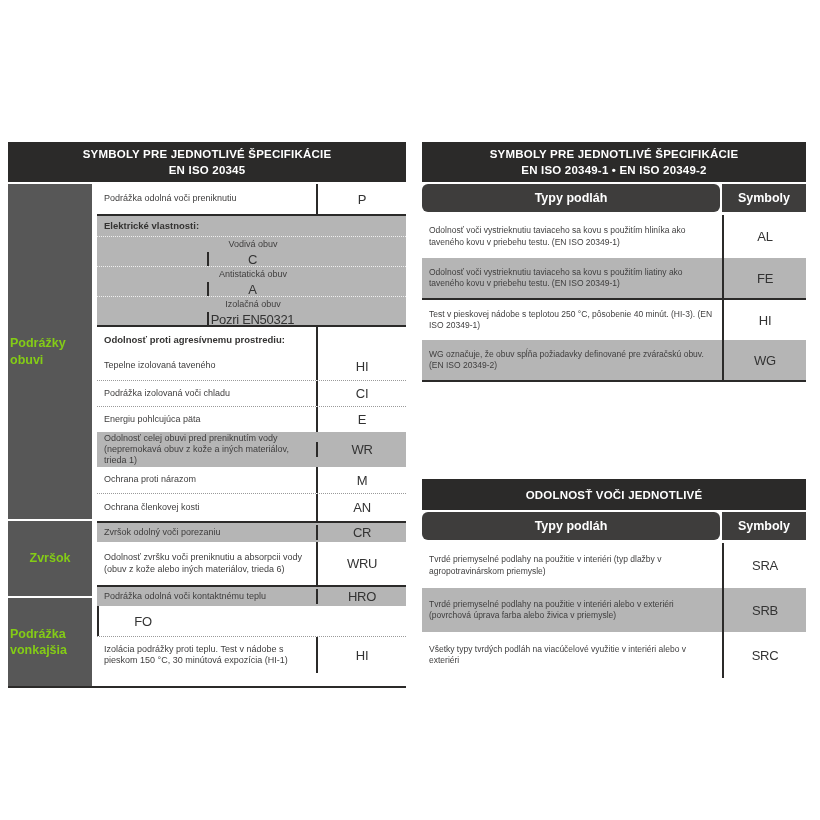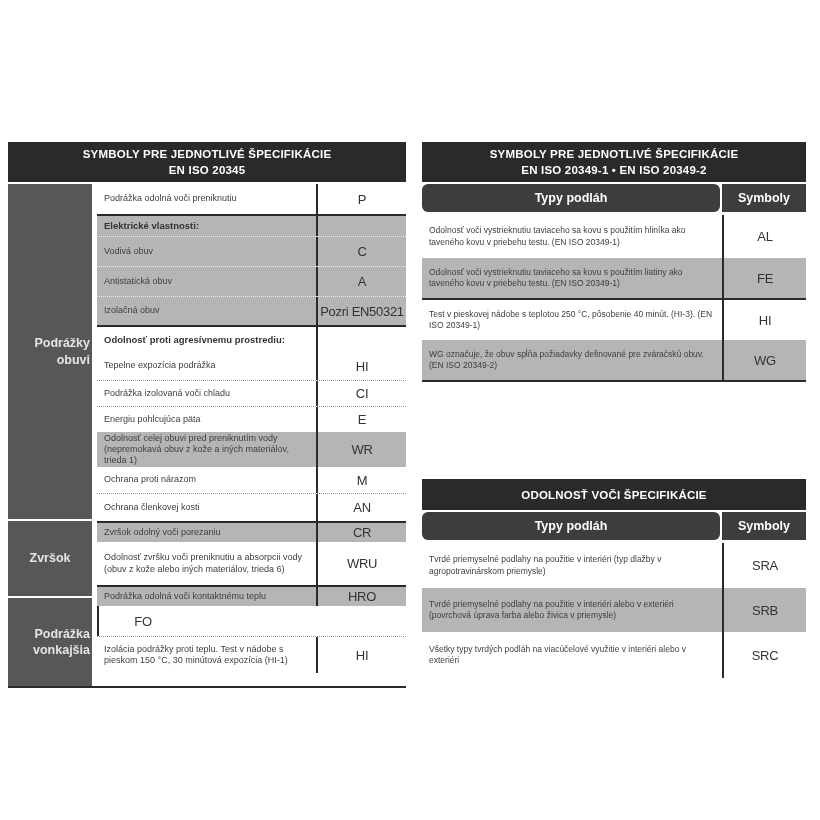--- a/index.html
+++ b/index.html
@@ -18,33 +18,33 @@
   .ttitle.single{padding:8px 2px 7px;}
   .subhdr{display:flex;gap:2px;margin-bottom:3px;}
   .subhdr>div{background:var(--subheader_bg);color:#fff;font-weight:bold;
     font-size:12.5px;display:flex;align-items:center;justify-content:center;height:28px;}
   .sh1{flex:1;border-radius:6px;} .sh2{width:84px;}
 
   
   .ltable{position:absolute;left:8px;top:142px;width:398px;}
   .lbody{display:flex;gap:5px;border-bottom:2px solid var(--rule);}
   .sections{width:84px;display:flex;flex-direction:column;row-gap:2px;}
-  .sec{background:var(--section_bg);color:#e5e5e5;font-weight:bold;font-size:12.5px;
+  .sec{background:var(--section_bg);color:#84cc16;font-weight:bold;font-size:12.5px;
     line-height:1.3;display:flex;align-items:center;justify-content:center;
-    text-align:right;padding:2px;}
+    text-align:left;padding:2px;}
   .lrows{flex:1;display:flex;flex-direction:column;}
   .lrow{display:flex;align-items:stretch;}
   .ldesc{flex:1;display:flex;align-items:center;padding:2px 4px 2px 7px;
     font-size:9px;line-height:1.25;}
   .lsym{width:90px;border-left:2px solid var(--rule);display:flex;align-items:center;
     justify-content:center;font-size:13px;letter-spacing:-0.3px;color:#333;}
-  .g{background:var(--row_gray);}
+  .g{background:var(--row_gray);align-items:center;}
   .b .ldesc,.b .rdesc{font-weight:bold;font-size:9.5px;color:#343332;}
   .st{border-top:2px solid var(--rule);}
-  .dtl{border-top:1px dotted #efefef;}       
+  .dtl{border-top:1px dotted #efefef;flex-direction:column;}       
   .dtw{border-top:1px dotted #9a9a9a;}       
 
   
   .rcol{position:absolute;left:422px;top:142px;width:384px;}
   .rtable2{margin-top:97px;}
   .rbody{display:flex;flex-direction:column;}
   .rbody.bordered{border-bottom:2px solid var(--rule);}
   .rrow{display:flex;align-items:stretch;}
   .rdesc{flex:1;display:flex;align-items:center;padding:2px 8px 2px 7px;
     font-size:8.5px;line-height:1.3;}
@@ -92,21 +92,21 @@
         </div>
         <div class="lrow g dtl" style="height:29px">
           <div class="ldesc">Izolačná obuv</div>
           <div class="lsym">Pozri EN50321</div>
         </div>
         <div class="lrow b st" style="height:27px">
           <div class="ldesc">Odolnosť proti agresívnemu prostrediu:</div>
           <div class="lsym"></div>
         </div>
         <div class="lrow" style="height:28px">
-          <div class="ldesc">Tepelne expozícia podrážka</div>
+          <div class="ldesc">Tepelne izolovaná taveného</div>
           <div class="lsym">HI</div>
         </div>
         <div class="lrow dtw" style="height:26px">
           <div class="ldesc">Podrážka izolovaná voči chladu</div>
           <div class="lsym">CI</div>
         </div>
         <div class="lrow dtw" style="height:26px">
           <div class="ldesc">Energiu pohlcujúca päta</div>
           <div class="lsym">E</div>
         </div>
@@ -171,21 +171,21 @@
         </div>
         <div class="rrow g" style="height:40px">
           <div class="rdesc">WG označuje, že obuv spĺňa požiadavky definované pre zváračskú obuv. (EN ISO 20349-2)</div>
           <div class="rsym">WG</div>
         </div>
       </div>
     </div>
 
     <div class="rtable rtable2">
       <div class="ttitle single">
-        <div>ODOLNOSŤ VOČI ŠPECIFIKÁCIE</div>
+        <div>ODOLNOSŤ VOČI JEDNOTLIVÉ</div>
       </div>
       <div class="subhdr">
         <div class="sh1">Typy podláh</div>
         <div class="sh2">Symboly</div>
       </div>
       <div class="rbody">
         <div class="rrow" style="height:45px">
           <div class="rdesc">Tvrdé priemyselné podlahy na použitie v interiéri (typ dlažby v agropotravinárskom priemysle)</div>
           <div class="rsym">SRA</div>
         </div>

